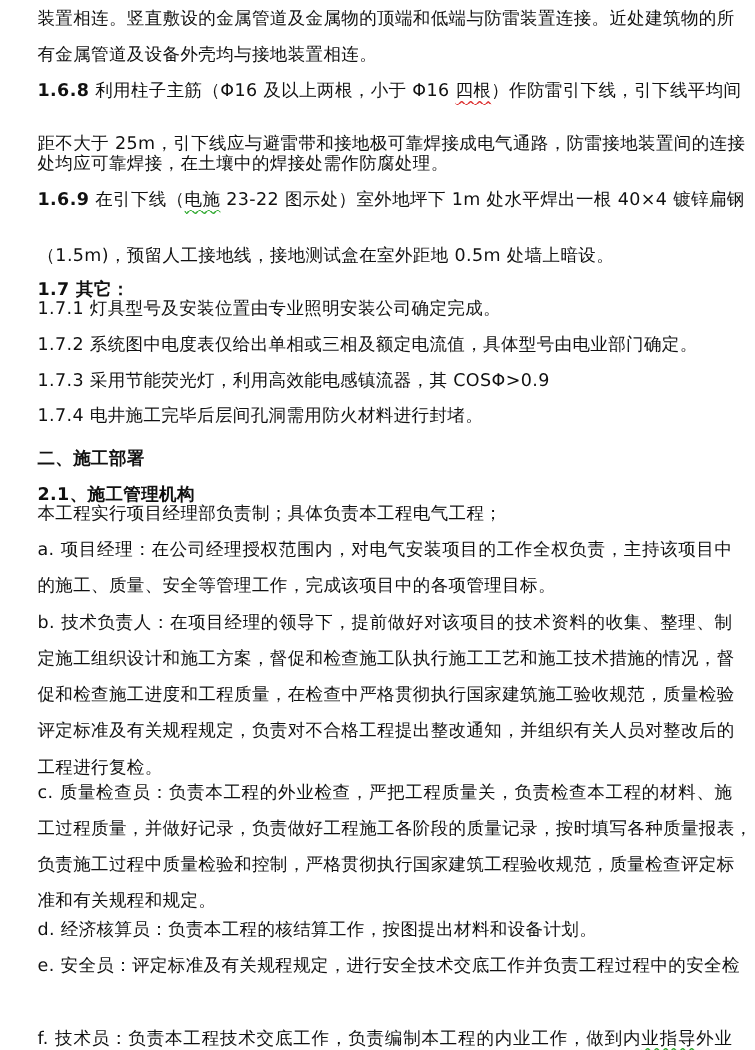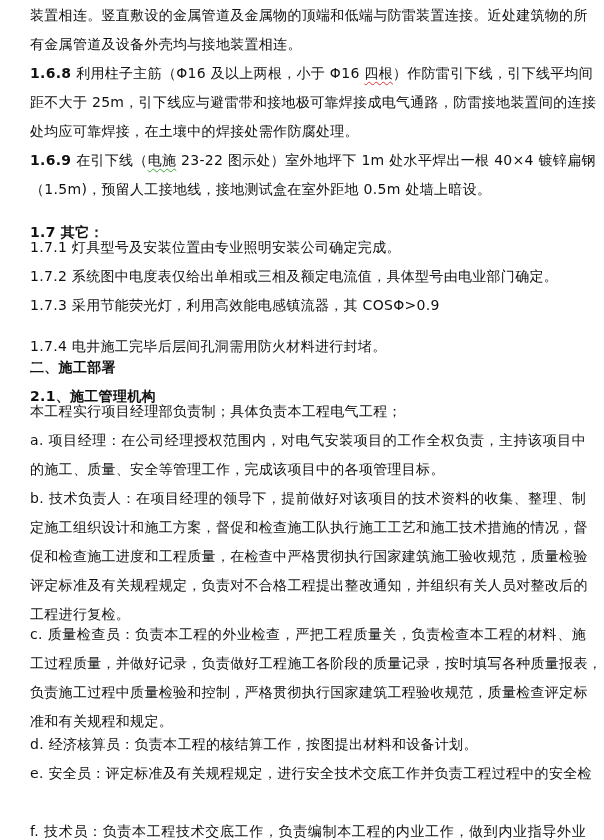--- a/index.html
+++ b/index.html
@@ -15,31 +15,31 @@
     .squig-green { text-decoration-color: #3a3; }
   </style>
 </head>
 <body>
 
 <div class="page">
   <div class="line justify" style="top:4px">装置相连。竖直敷设的金属管道及金属物的顶端和低端与防雷装置连接。近处建筑物的所</div>
   <div class="line" style="top:33px">有金属管道及设备外壳均与接地装置相连。</div>
 
   <div class="line justify" style="top:62px"><span class="b">1.6.8</span><span> 利用柱子主筋（Φ16 及以上两根，小于 Φ16 </span><span class="squig squig-red">四根</span><span>）作防雷引下线，引下线平均间</span></div>
-  <div class="line justify" style="top:91px">距不大于 25m，引下线应与避雷带和接地极可靠焊接成电气通路，防雷接地装置间的连接</div>
+  <div class="line justify" style="top:104px">距不大于 25m，引下线应与避雷带和接地极可靠焊接成电气通路，防雷接地装置间的连接</div>
   <div class="line" style="top:120px">处均应可靠焊接，在土壤中的焊接处需作防腐处理。</div>
 
   <div class="line justify" style="top:149px"><span class="b">1.6.9</span><span> 在引下线（</span><span class="squig squig-green">电施</span><span> 23-22 图示处）室外地坪下 1m 处水平焊出一根 40×4 镀锌扁钢</span></div>
-  <div class="line" style="top:178px">（1.5m)，预留人工接地线，接地测试盒在室外距地 0.5m 处墙上暗设。</div>
+  <div class="line" style="top:194px">（1.5m)，预留人工接地线，接地测试盒在室外距地 0.5m 处墙上暗设。</div>
 
   <div class="line b" style="top:207px">1.7 其它：</div>
   <div class="line" style="top:236px">1.7.1 灯具型号及安装位置由专业照明安装公司确定完成。</div>
   <div class="line" style="top:265px">1.7.2 系统图中电度表仅给出单相或三相及额定电流值，具体型号由电业部门确定。</div>
   <div class="line" style="top:294px">1.7.3  采用节能荧光灯，利用高效能电感镇流器，其 COSΦ&gt;0.9</div>
-  <div class="line" style="top:335px">1.7.4 电井施工完毕后层间孔洞需用防火材料进行封堵。</div>
+  <div class="line" style="top:322px">1.7.4 电井施工完毕后层间孔洞需用防火材料进行封堵。</div>
 
   <div class="line b" style="top:340px; top:342px">二、施工部署</div>
   <div class="line b" style="top:371px">2.1、施工管理机构</div>
   <div class="line" style="top:400px">本工程实行项目经理部负责制；具体负责本工程电气工程；</div>
   <div class="line justify" style="top:429px">a.  项目经理：在公司经理授权范围内，对电气安装项目的工作全权负责，主持该项目中</div>
   <div class="line" style="top:458px">的施工、质量、安全等管理工作，完成该项目中的各项管理目标。</div>
 
   <div class="line justify" style="top:487px">b. 技术负责人：在项目经理的领导下，提前做好对该项目的技术资料的收集、整理、制</div>
   <div class="line justify" style="top:516px">定施工组织设计和施工方案，督促和检查施工队执行施工工艺和施工技术措施的情况，督</div>
   <div class="line justify" style="top:545px">促和检查施工进度和工程质量，在检查中严格贯彻执行国家建筑施工验收规范，质量检验</div>

